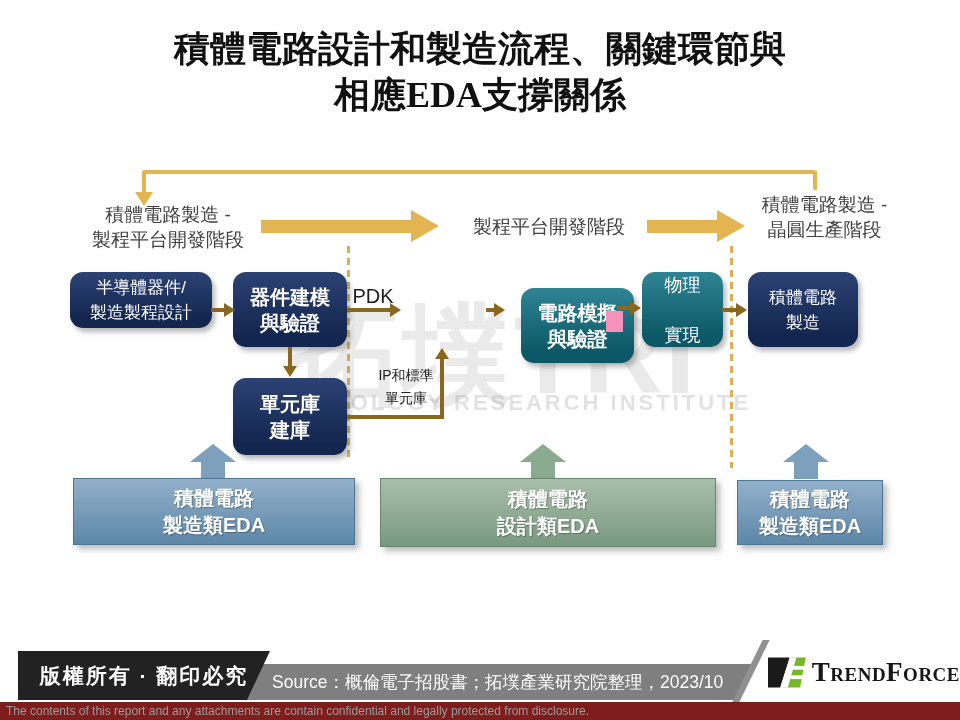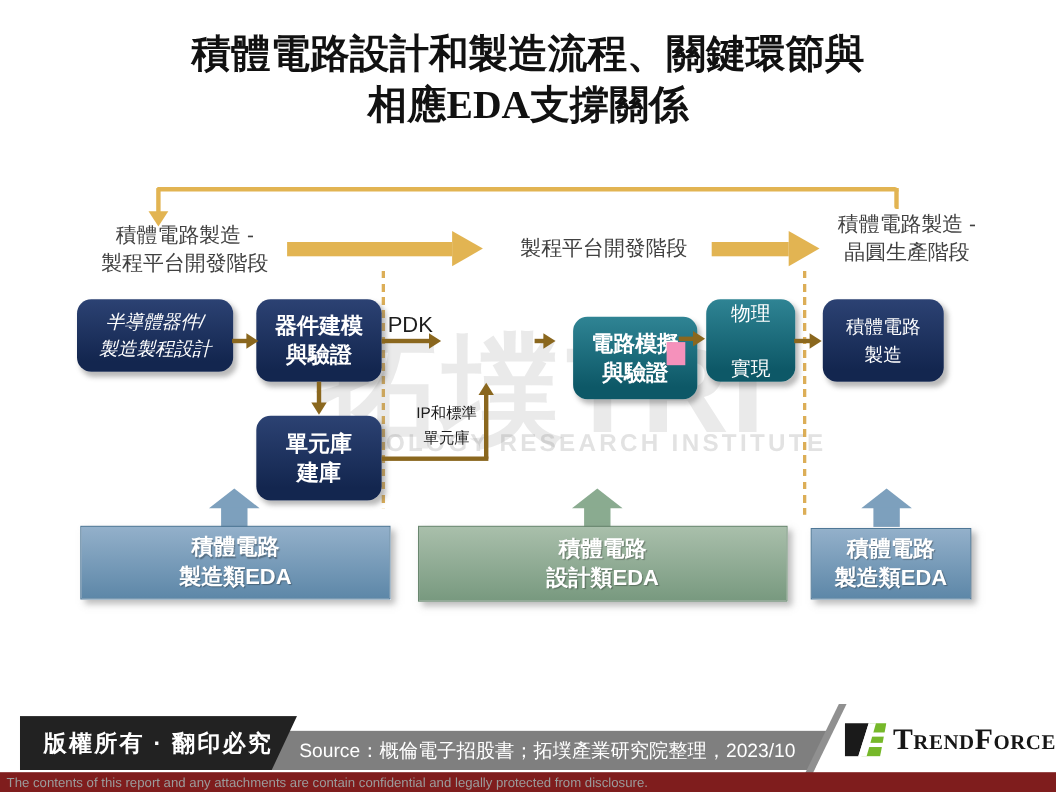--- a/index.html
+++ b/index.html
@@ -132,21 +132,21 @@
   <div class="abs sarrow-head" style="left:717px;top:210px;"></div>
 
   <div class="abs stage" style="left:742px;top:192px;width:165px;">
     <div>積體電路製造 -</div>
     <div>晶圓生產階段</div>
   </div>
 
   <div class="abs dash-v" style="left:347px;top:246px;height:216px;"></div>
   <div class="abs dash-v" style="left:730px;top:246px;height:222px;"></div>
 
-  <div class="abs fbox navy" style="left:70px;top:272px;width:142px;height:66px;font-style:italic;">
+  <div class="abs fbox navy" style="left:70px;top:272px;width:142px;height:56px;">
     <div class="ln">半導體器件/</div>
     <div class="ln">製造製程設計</div>
   </div>
   <div class="abs fbox navy em" style="left:233px;top:272px;width:114px;height:75px;">
     <div class="ln">器件建模</div>
     <div class="ln">與驗證</div>
   </div>
   <div class="abs fbox teal em" style="left:505px;top:288px;width:113px;height:75px;margin-left:16px;">
     <div class="ln">電路模擬</div>
     <div class="ln">與驗證</div>

